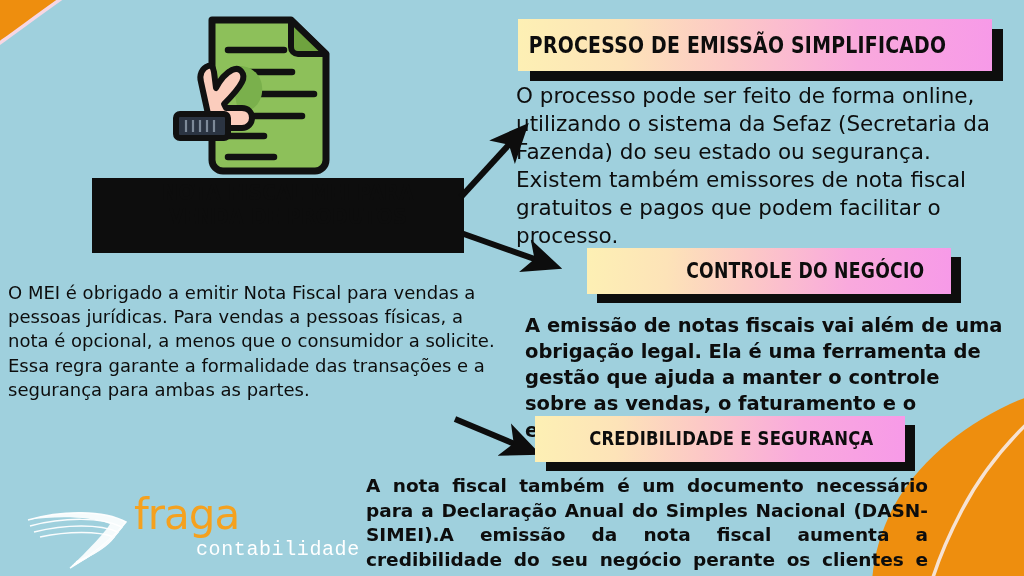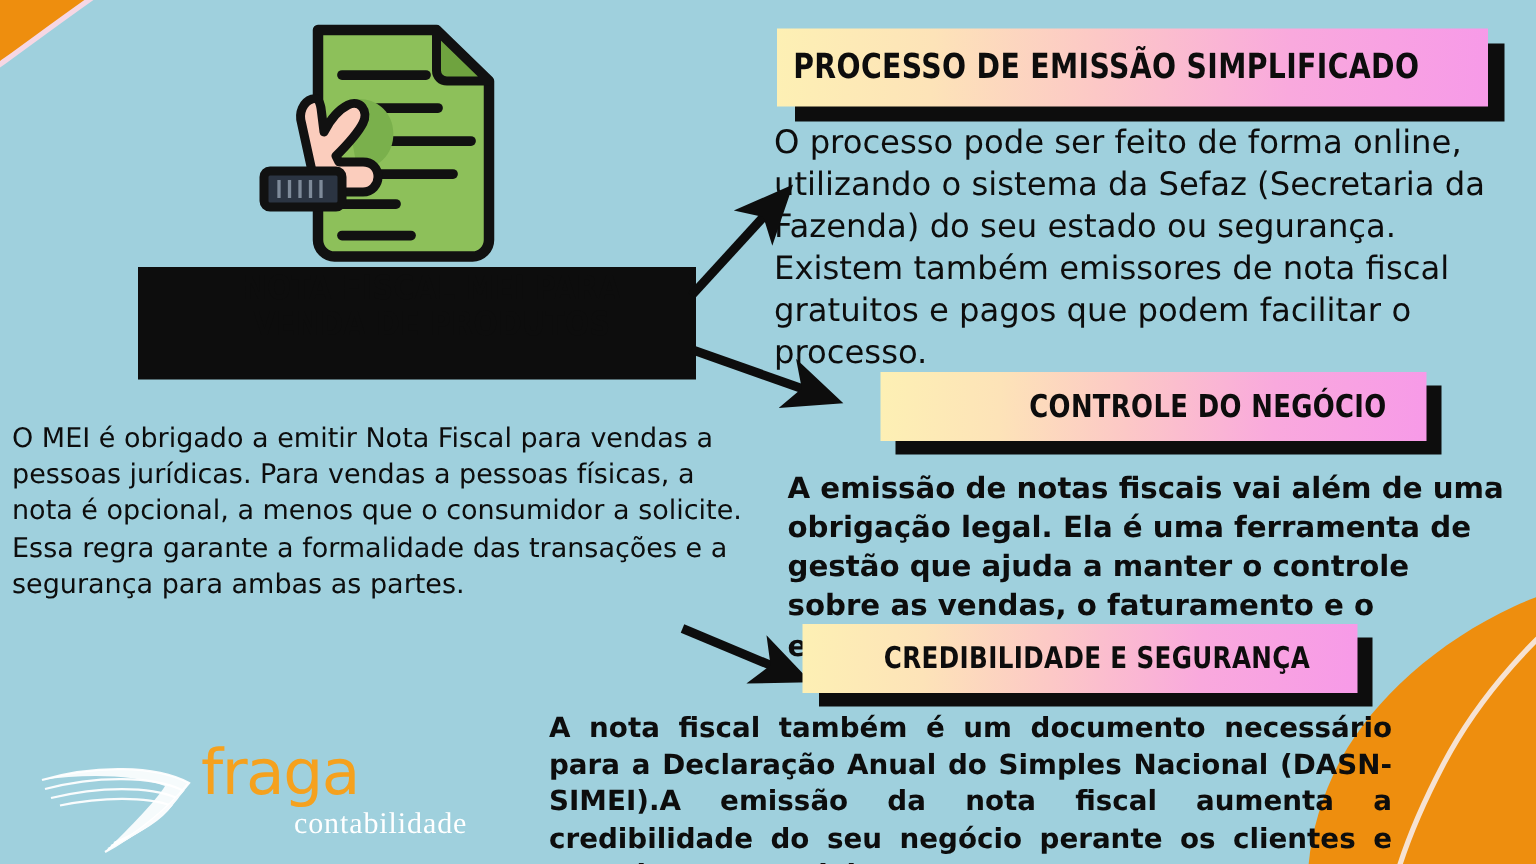--- a/index.html
+++ b/index.html
@@ -130,21 +130,21 @@
 
   
   #logo { position: absolute; left: 26px; top: 494px; width: 310px; height: 78px; }
   #logo-word {
     position: absolute; left: 108px; top: -4px;
     font-family: "DejaVu Sans", sans-serif;
     font-size: 42px; color: #f5a11e; letter-spacing: -1px;
   }
   #logo-sub {
     position: absolute; left: 170px; top: 44px;
-    font-family: Liberation Serif, serif;
+    font-family: Liberation Mono, monospace;
     font-size: 20px; color: #ffffff; letter-spacing: 0.6px;
   }
 </style>
 </head>
 <body>
 
 <div id="canvas">
 
   <svg class="blob" id="blob-tl" viewBox="0 0 560 340">
     <path d="M0,0 L560,0 C540,40 470,60 400,92 C330,124 276,166 218,208

